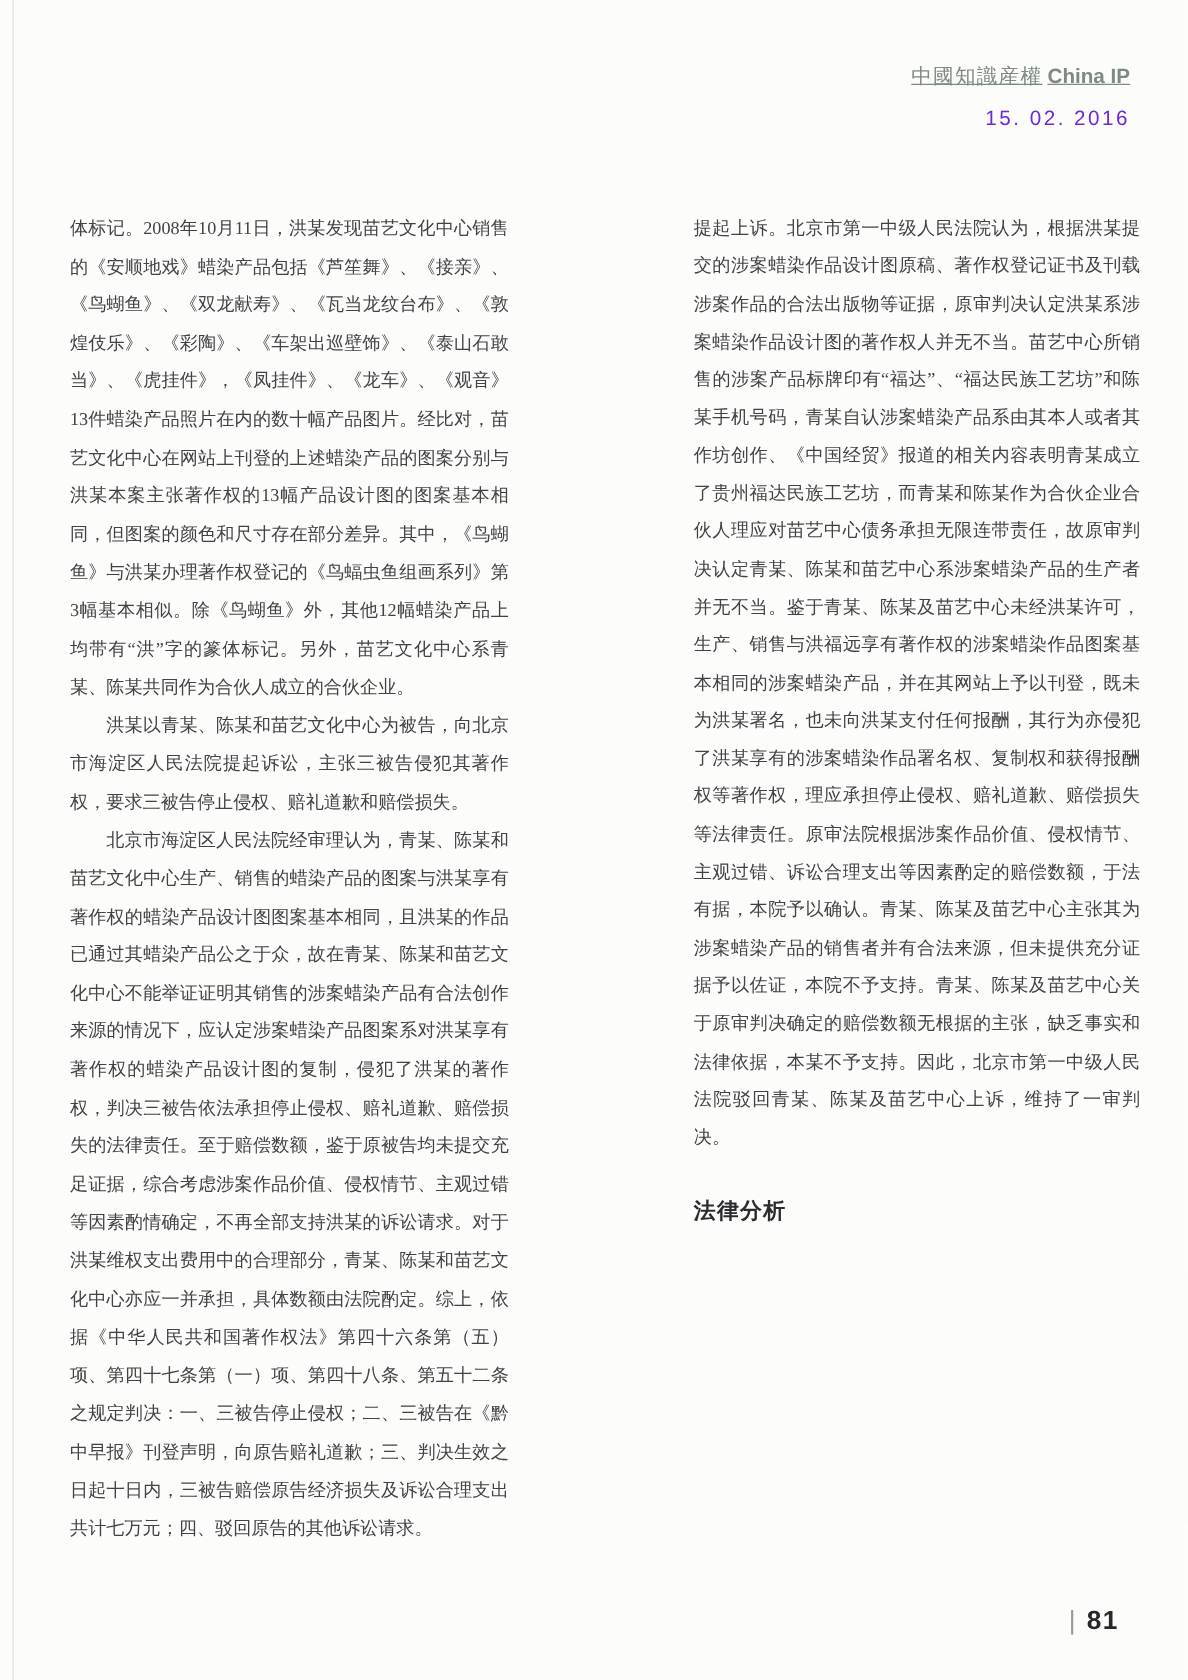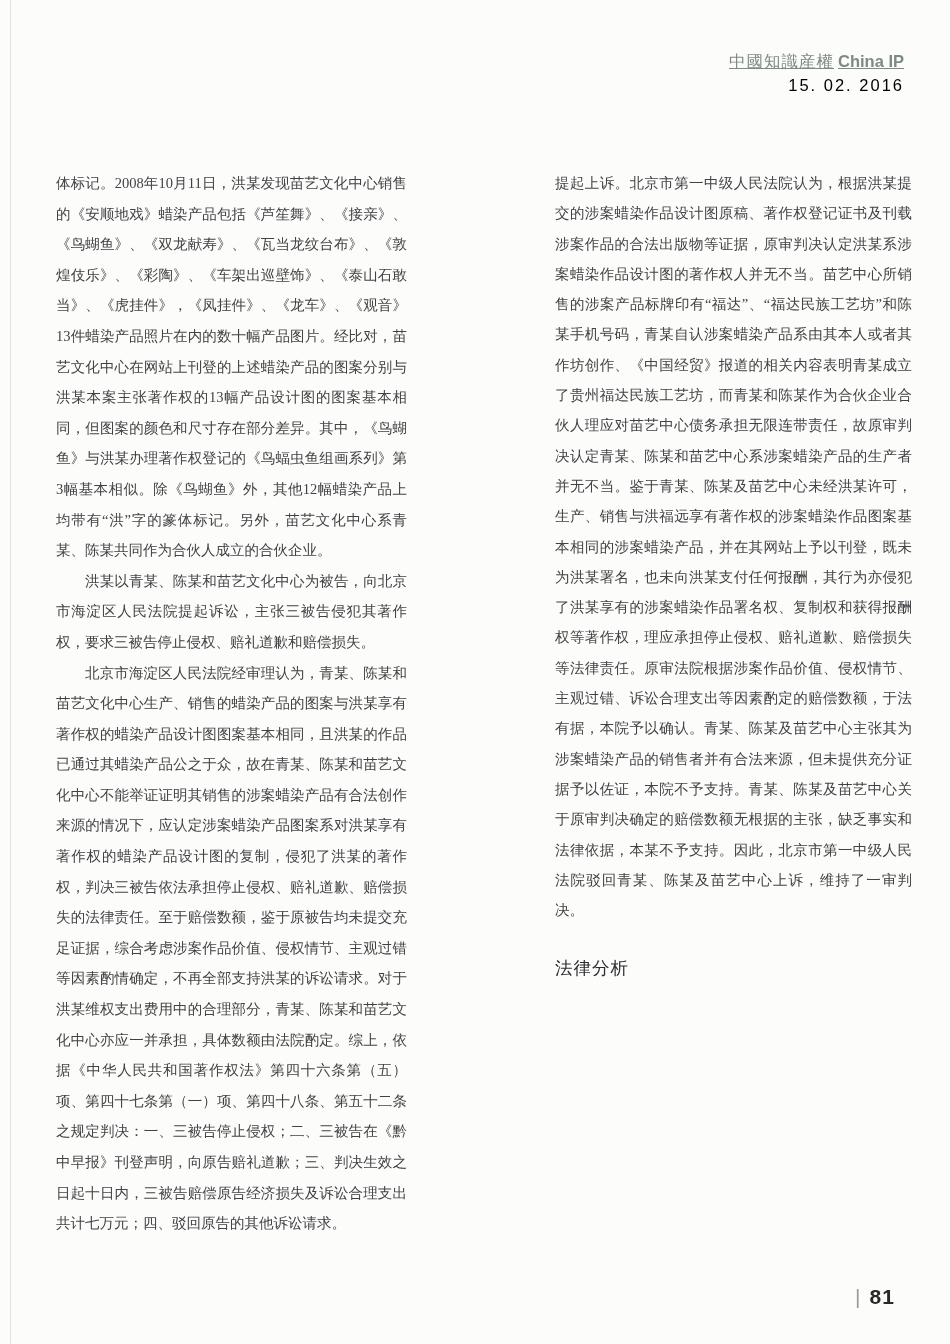--- a/index.html
+++ b/index.html
@@ -14,31 +14,31 @@
     background:#e4e2da;
   }
   
   .masthead{
     position:absolute;top:50px;right:46px;text-align:right;
     font-family:"Liberation Sans","DejaVu Sans",sans-serif;
     line-height:22px;
   }
   .masthead-line1{font-size:16.5px;color:var(--header-gray,#7e8a84);letter-spacing:1px;text-decoration:underline;}
   .masthead-en{font-weight:700;letter-spacing:0;margin-left:4px;}
-  .masthead-date{font-size:16.5px;color:#000000;letter-spacing:2px;margin-top:2px;}
+  .masthead-date{font-size:16.5px;color:#6d28d9;letter-spacing:2px;margin-top:12px;}
   
   .col{position:absolute;top:168px;text-align:justify;margin-left:23px;}
   .col p{margin:0;padding:0;}
   .col-left{left:33px;width:351px;font-size:14.5px;line-height:30.6px;}
   .col-right{left:532px;width:357px;font-size:14.5px;line-height:30.3px;}
   .indent{text-indent:2em;}
   .section-heading{
     margin:28px 0 13px 0;
     font-family:"Liberation Sans","DejaVu Sans",sans-serif;
-    font-size:17.5px;font-weight:400;color:#2c2c30;letter-spacing:1px;
+    font-size:17.5px;font-weight:700;color:#2c2c30;letter-spacing:1px;
     text-align:left;
   }
   
   .pull-quote{position:absolute;left:391px;top:1051px;width:122px;}
   .pq-arrow{display:block;width:46px;height:44px;}
   .pq-rule{margin-top:4px;border-top:2px solid #6d6d6d;width:122px;height:0;}
   .pq-text{
     margin:11px 0 0 0;
     font-family:"Liberation Sans","DejaVu Sans",sans-serif;
     font-size:13px;line-height:26.6px;font-weight:700;

